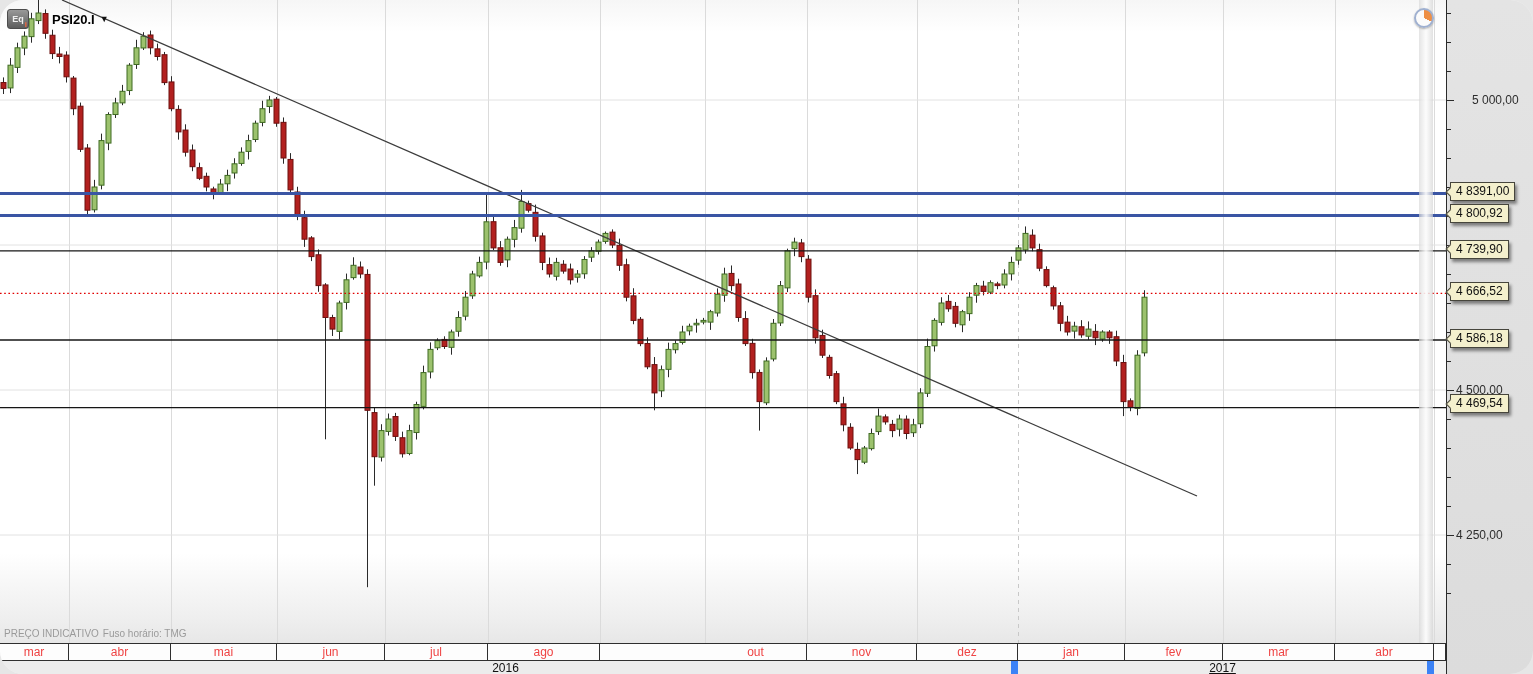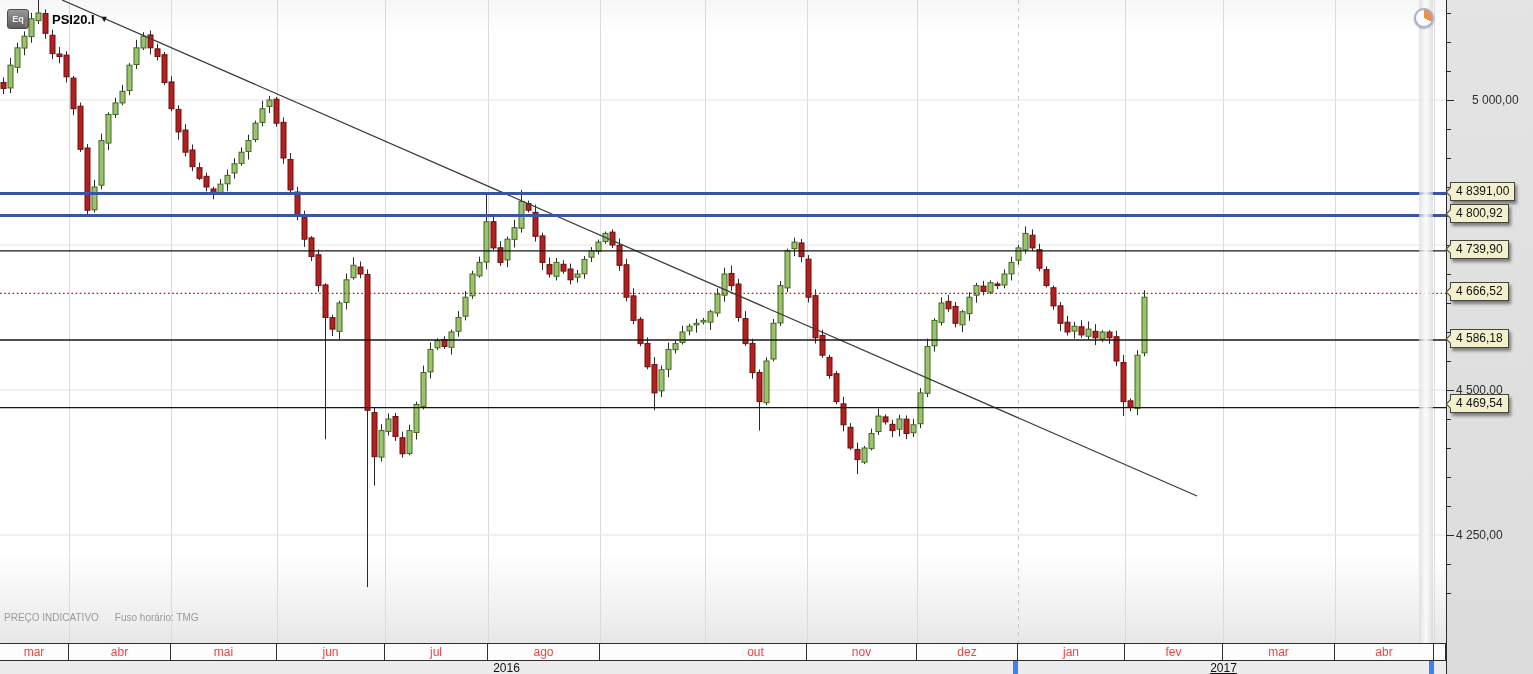--- a/index.html
+++ b/index.html
@@ -1,46 +1,46 @@
 <!DOCTYPE html>
 <html><head>
 <meta charset="utf-8">
 <style>
   html,body{margin:0;padding:0;background:#e6e6e6;font-family:"Liberation Sans",sans-serif;}
-  .app{position:relative;width:1533px;height:674px;overflow:hidden;background:#f2f2f2;}
+  .app{position:relative;width:1533px;height:674px;overflow:hidden;background:#f2f2f2;border-radius:23px;}
   .chart-area{position:absolute;left:0;top:0;width:1446px;height:643px;
     background:linear-gradient(180deg,#f6f6f6 0%,#ffffff 5%,#ffffff 86%,#ededed 97%,#e7e7e7 100%);}
   .chart-area svg{position:absolute;left:0;top:0;}
   .scroll-strip{position:absolute;left:1419px;top:0;width:14px;height:643px;
     background:linear-gradient(90deg,rgba(214,214,214,.65),rgba(252,252,252,.95) 50%,rgba(210,210,210,.65));}
   .clock-btn{position:absolute;left:1414px;top:8px;width:16px;height:16px;border-radius:50%;
     border:2px solid #9fb0d0;box-shadow:0 1px 2px rgba(0,0,0,.3);
     background:conic-gradient(#ee8f45 15deg,#ee8f45 115deg,#fbfbfb 115deg);}
   .symbol-chip{position:absolute;left:7px;top:9px;display:flex;align-items:center;gap:5px;z-index:6;}
   .inst-icon{width:20px;height:18px;border-radius:3px;border:1px solid #4c4c4c;position:relative;
     background:linear-gradient(180deg,#999,#5d5d5d);color:#efefef;font-size:9px;font-weight:bold;
     display:flex;align-items:center;justify-content:center;}
   .inst-icon .sub{position:absolute;right:1px;bottom:-1px;font-size:8px;font-weight:bold;color:#ff6a3c;}
   .symbol-label{font-size:13px;font-weight:600;color:#000;padding-left:18px;}
   .chev{font-size:9px;color:#111;}
-  .footer{position:absolute;left:4px;top:612px;font-size:10px;color:#9a9a9a;display:flex;gap:16px;z-index:4;}
+  .footer{position:absolute;left:4px;top:628px;font-size:10px;color:#9a9a9a;display:flex;gap:4px;z-index:4;}
   .price-axis{position:absolute;left:1446px;top:0;width:87px;height:674px;border-left:1.5px solid #2a2a2a;
     background:linear-gradient(180deg,#e4e4e4,#dcdcdc);box-sizing:border-box;}
   .ytick{position:absolute;left:0;height:1px;background:#2a2a2a;}
   .ylab{position:absolute;left:9px;font-size:12px;color:#2d2d2d;white-space:nowrap;z-index:1;}
   .pricebox{position:absolute;left:3px;background:#f4f0cd;border:1px solid #46453c;font-size:12px;color:#101010;
     padding:1px 5px 2px;white-space:nowrap;box-shadow:2px 3px 3px rgba(0,0,0,.45);z-index:5;}
   .pricebox::before{content:"";position:absolute;left:-4px;top:50%;width:6px;height:6px;background:#f4f0cd;
     border-left:1px solid #46453c;border-bottom:1px solid #46453c;transform:translateY(-50%) rotate(45deg);}
   .time-axis{position:absolute;left:0;top:643px;width:1446px;height:18px;background:#fdfdfd;
     border-top:1px solid #2f2f2f;border-bottom:1px solid #2f2f2f;box-sizing:border-box;z-index:3;}
   .mcell{position:absolute;top:0;height:16px;border-right:1px solid #2f2f2f;font-size:12px;color:#ef4444;
     display:flex;align-items:center;justify-content:center;box-sizing:border-box;}
   .year-axis{position:absolute;left:0;top:661px;width:1446px;height:13px;background:#ececec;z-index:3;}
-  .ycell{position:absolute;top:0;height:13px;border-right:5px solid #3b82f6;font-size:12px;color:#111;
+  .ycell{position:absolute;top:0;height:13px;border-right:7px solid #3b82f6;font-size:12px;color:#111;
     display:flex;align-items:center;justify-content:center;box-sizing:border-box;}
 </style>
 </head>
 <body>
 
 <div class="app">
 
   <div class="chart-area">
     <svg id="plot" width="1446" height="643" viewBox="0 0 1446 643">
         <g>

